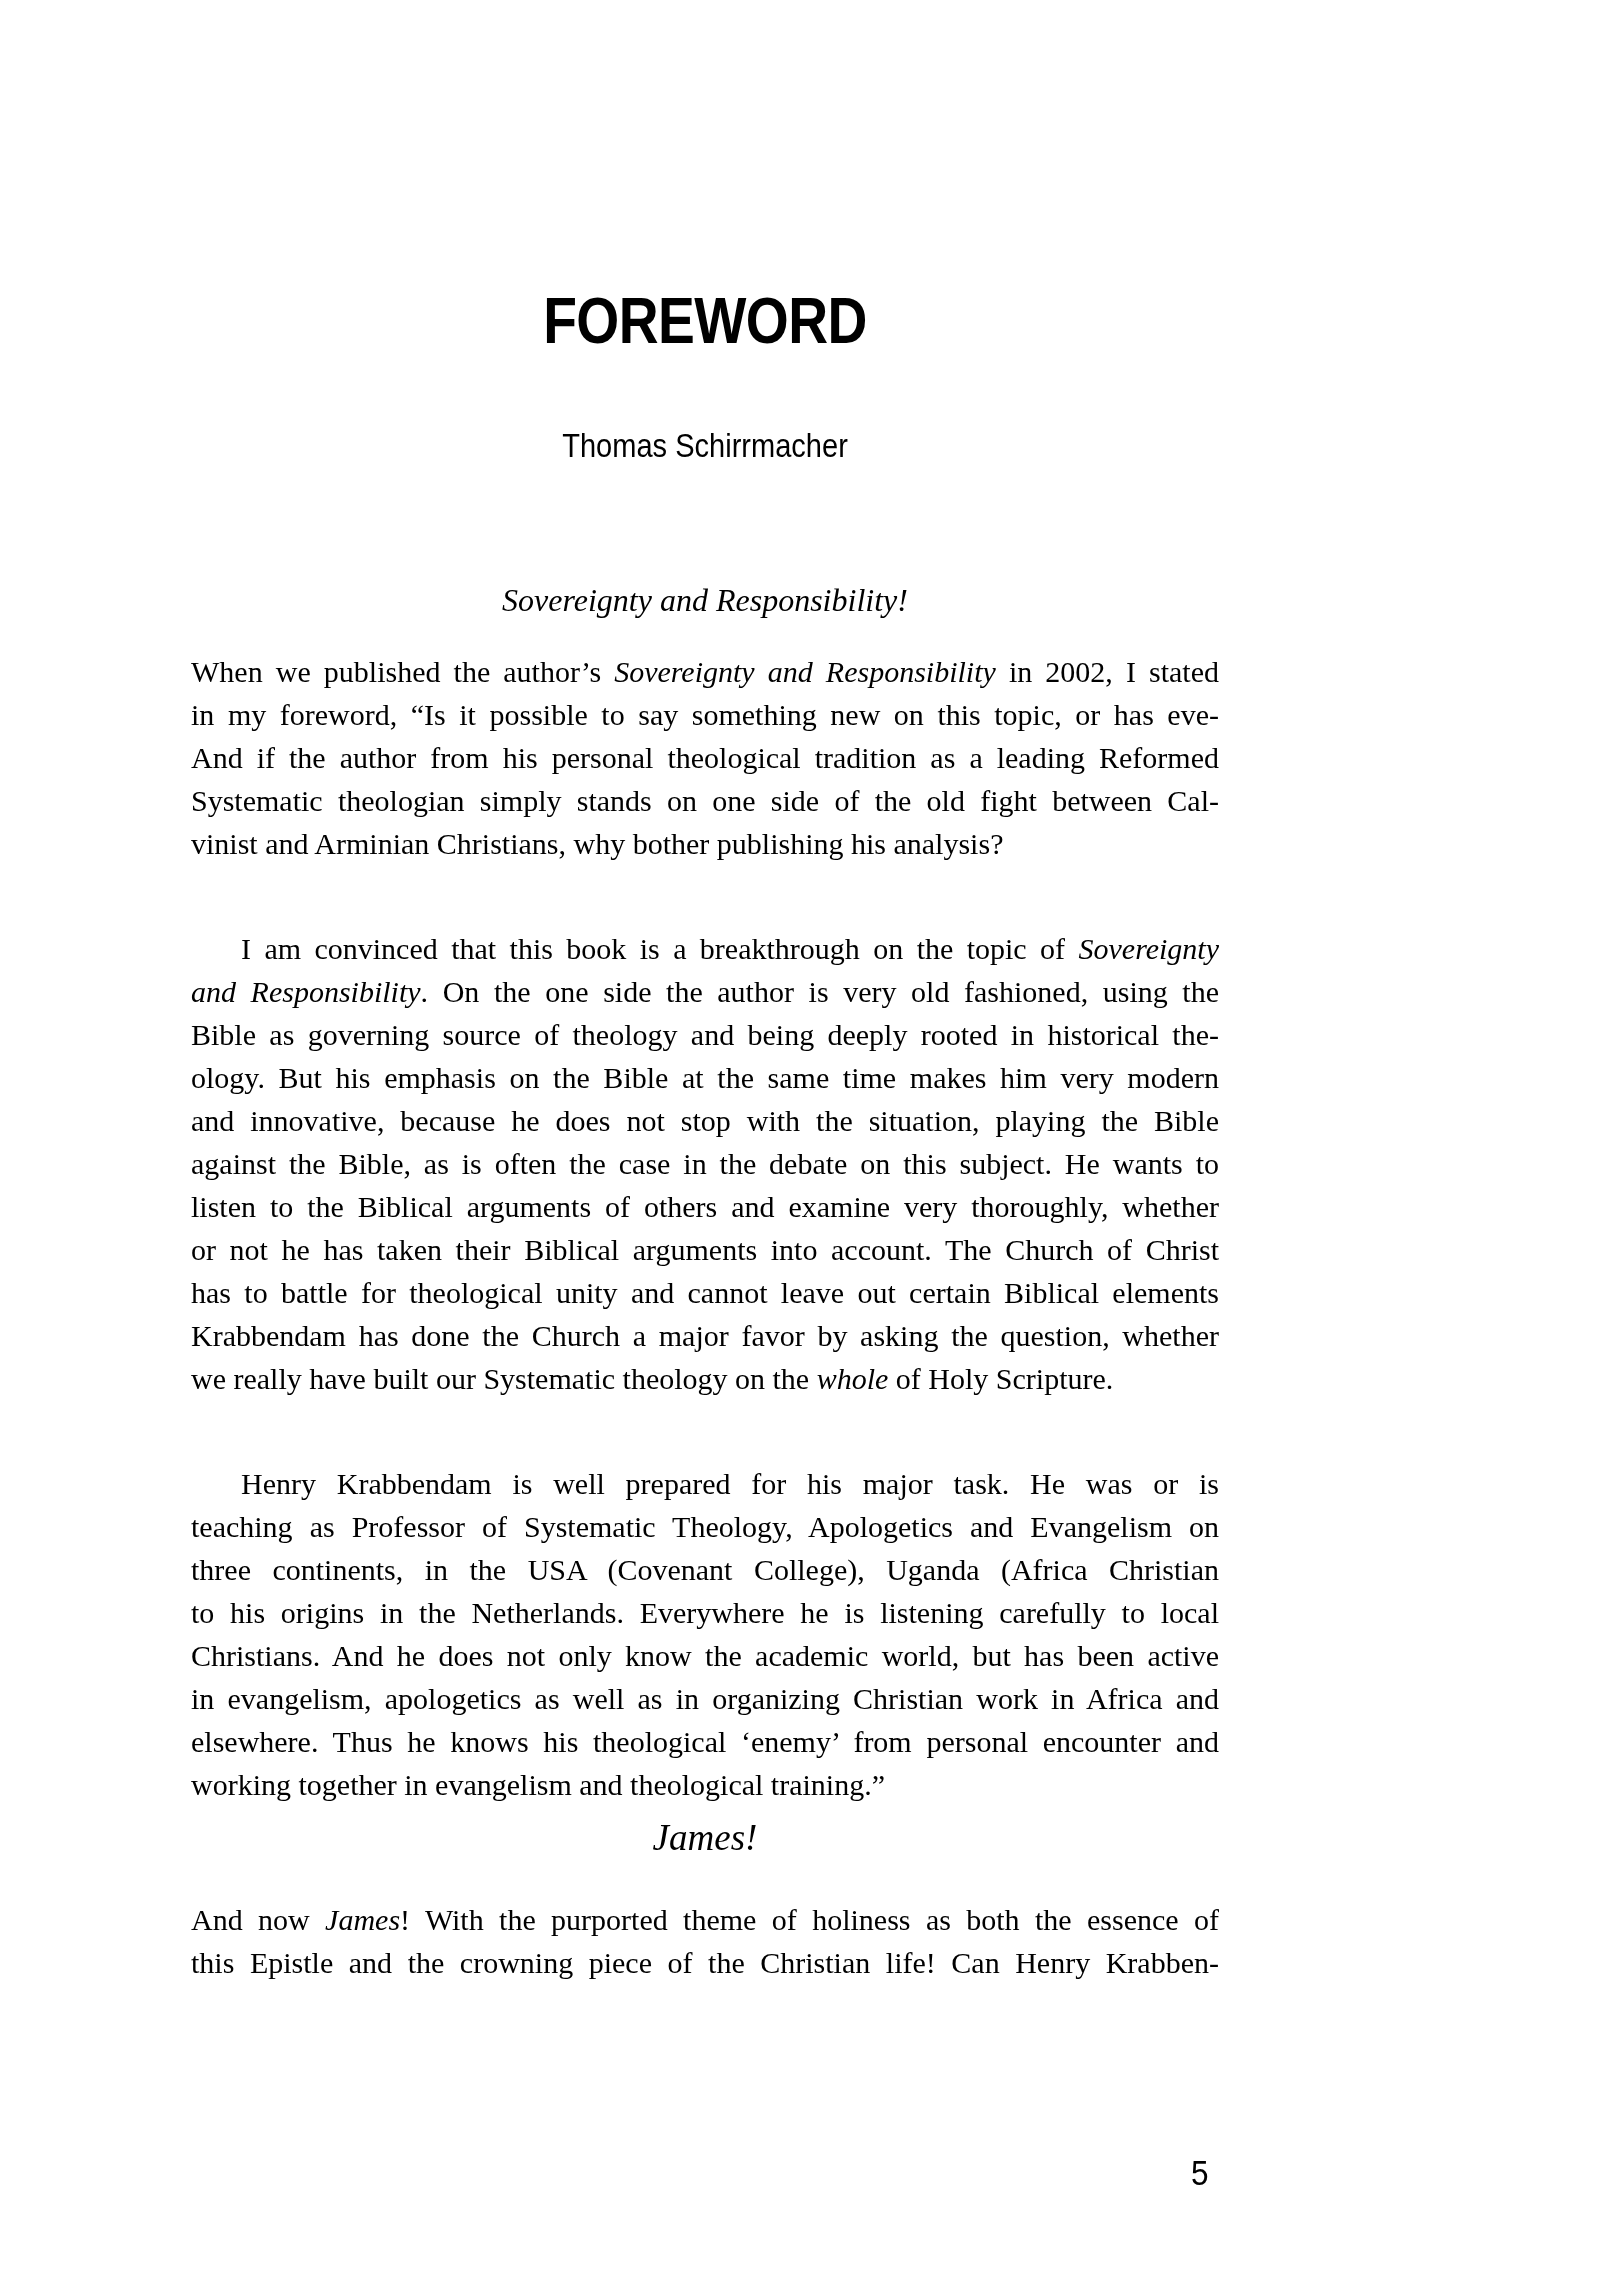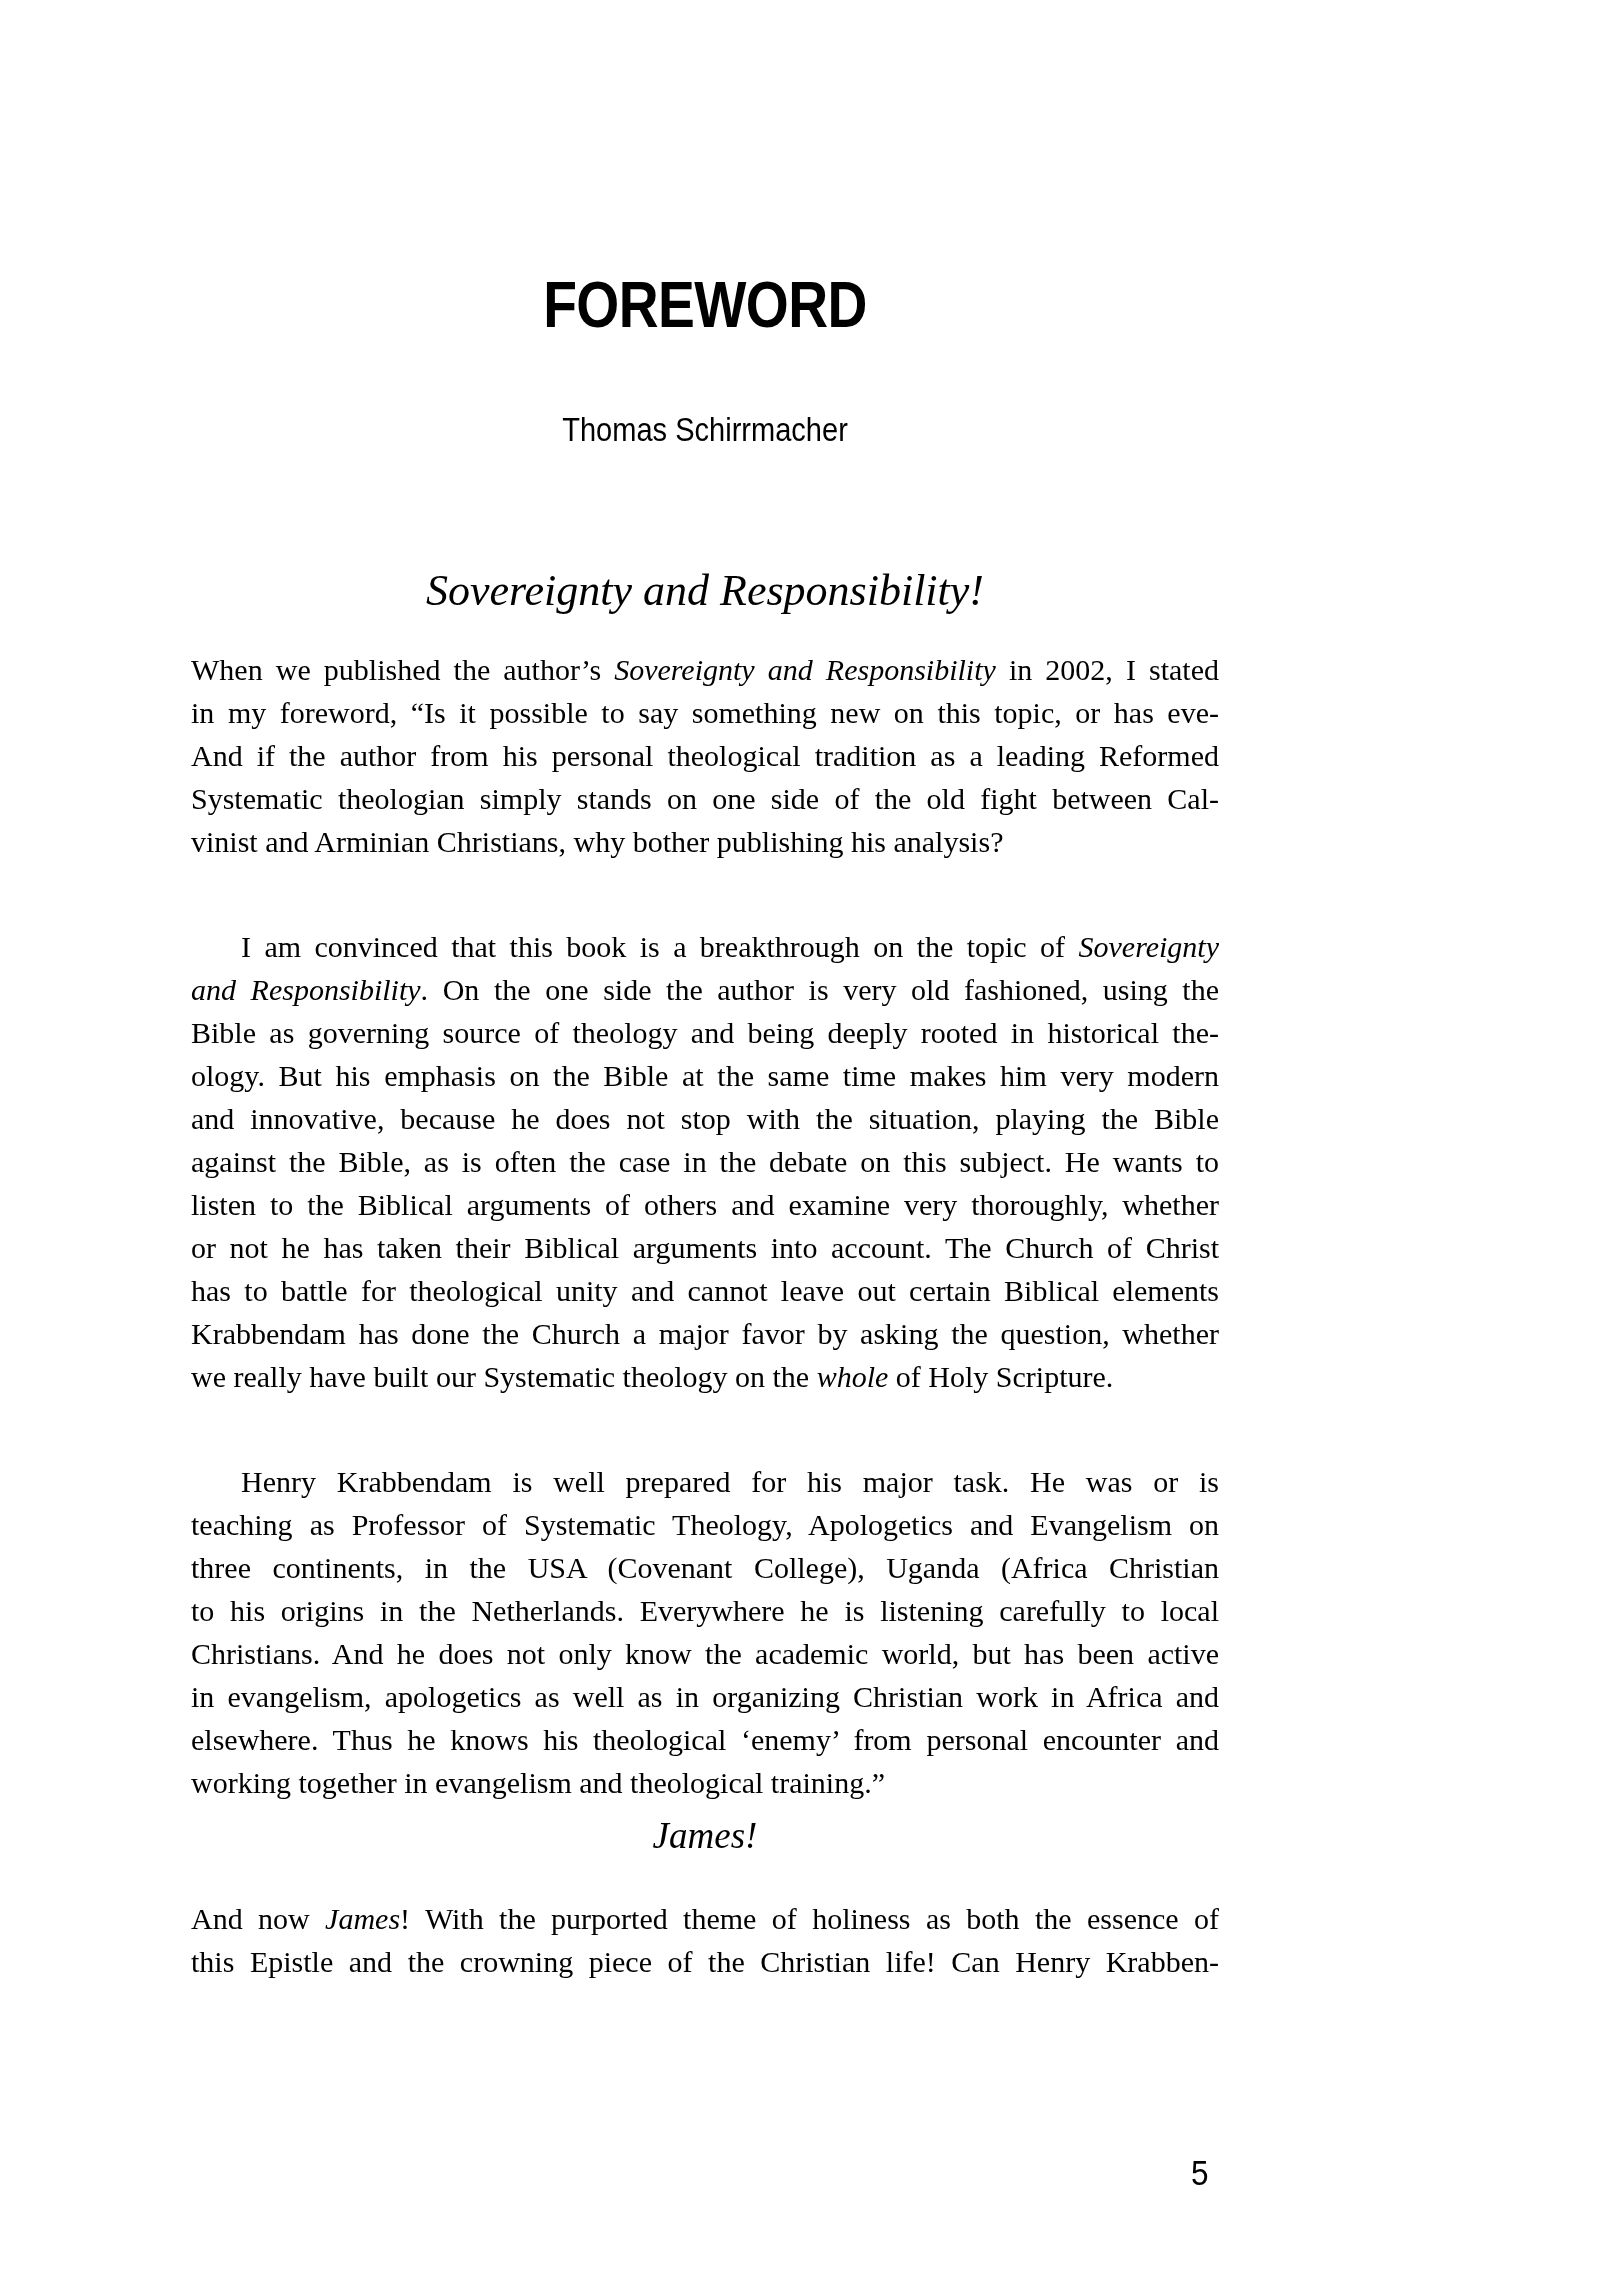--- a/index.html
+++ b/index.html
@@ -6,21 +6,21 @@
     margin: 0;
     padding: 0;
     background: #ffffff;
   }
   .page {
     position: relative;
     width: 1396px;
     height: 2295px;
     background: #ffffff;
     box-sizing: border-box;
-    padding: 0 177px 0 191px;
+    padding: 16px 177px 0 191px;
     overflow: hidden;
     color: #000000;
   }
   .title {
     margin: 272px 0 0 0;
     text-align: center;
     font-family: "Liberation Sans", sans-serif;
     font-weight: 700;
     font-size: 65px;
     line-height: 1;
@@ -40,21 +40,21 @@
   }
   #content {
     font-family: "Liberation Serif", serif;
     font-size: 30px;
     line-height: 43px;
   }
   .section-heading {
     text-align: center;
     font-style: italic;
     font-family: "Liberation Serif", serif;
-    font-size: 44px;
+    font-size: 32px;
     line-height: 1.2;
   }
   .paragraph { margin-top: 62px; }
   .line {
     text-align: justify;
     text-align-last: justify;
     white-space: normal;
   }
   .line.last { text-align-last: left; }
   .paragraph.indent .line:first-child { text-indent: 50px; }

